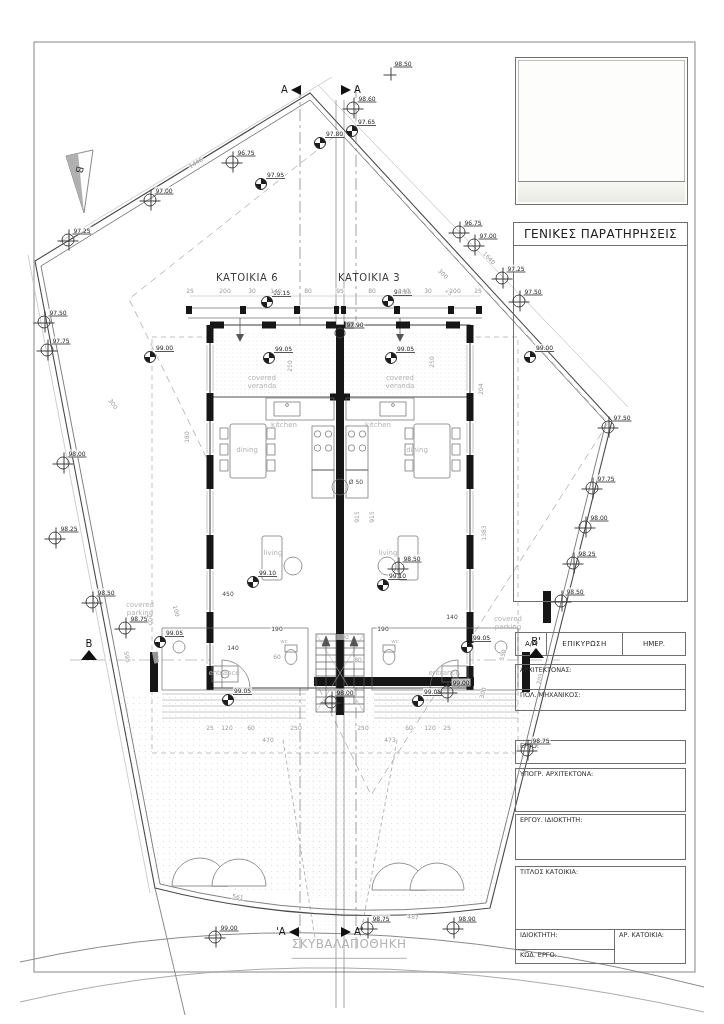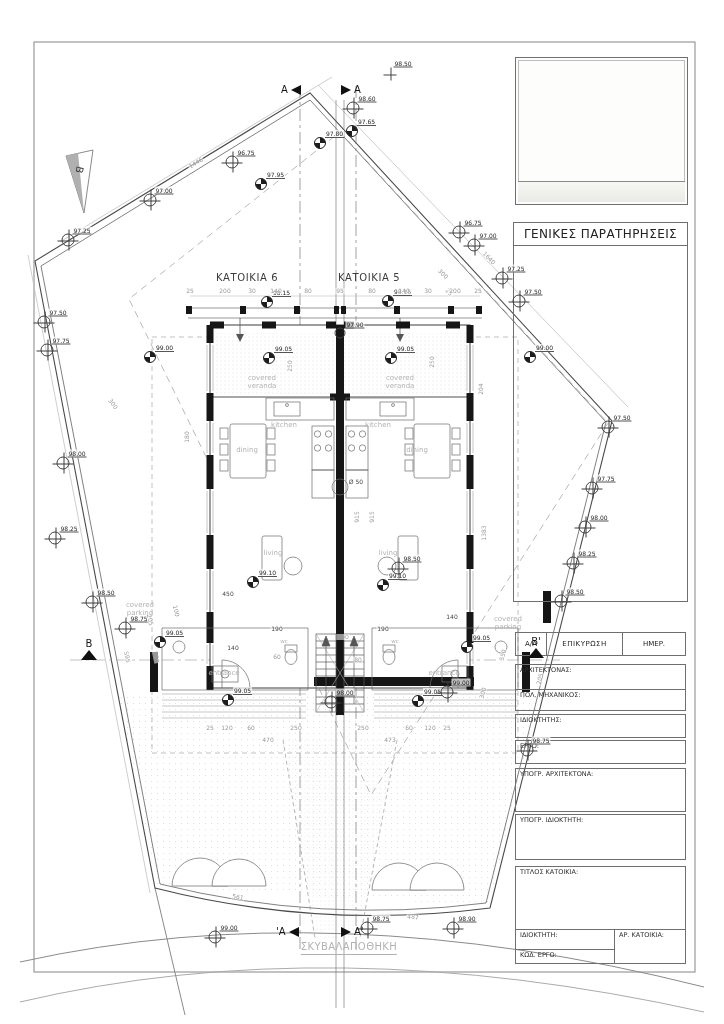--- a/index.html
+++ b/index.html
@@ -23,21 +23,21 @@
           border-bottom:0.5px solid #555;background:rgba(255,255,255,.72);padding:0 1px;line-height:1.2}
   
   .dim{position:absolute;font-size:6px;color:#9b9b9b;white-space:nowrap;line-height:1;
        transform:translate(-50%,-50%) rotate(var(--r,0deg));background:rgba(255,255,255,.55);padding:0 1px}
   .dim.dark{color:#474747}
   
   .room{position:absolute;font-size:7px;color:#b3b3b3;text-align:center;white-space:pre-line;line-height:1.2;
         transform:translate(-50%,-50%) rotate(var(--r,0deg))}
   .room.dark{color:#3c3c3c;font-size:10px;letter-spacing:.6px;white-space:nowrap}
   .room.sm{font-size:5.5px}
-  .room.u{border-bottom:.5px solid #b0b0b0;padding-bottom:1px;font-size:10px;letter-spacing:.4px}
+  .room.u{border-bottom:.5px solid #b0b0b0;padding-bottom:7px;font-size:12px;letter-spacing:.4px}
   
   .sec{position:absolute;z-index:5;display:flex;align-items:center;gap:3px}
   .secletter{font-size:10px;color:#161616}
   .tri-l{width:0;height:0;border-top:5px solid transparent;border-bottom:5px solid transparent;border-right:10px solid #111}
   .tri-r{width:0;height:0;border-top:5px solid transparent;border-bottom:5px solid transparent;border-left:10px solid #111}
   .tri-u{width:0;height:0;border-left:8px solid transparent;border-right:8px solid transparent;border-bottom:10px solid #111}
   
   .tb{position:absolute;border:1px solid #6f6f6f;z-index:3;background:transparent}
   .tb .lbl{font-size:6.5px;color:#2c2c2c;padding:2px 0 0 4px;line-height:1.2}
   #panel-top{background:#fdfdfc}
@@ -427,21 +427,21 @@
       <div class="dim" style="--r: 0deg; left: 251px; top: 728px;">60</div>
       <div class="dim" style="--r: 0deg; left: 296px; top: 728px;">250</div>
       <div class="dim" style="--r: 0deg; left: 363px; top: 728px;">250</div>
       <div class="dim" style="--r: 0deg; left: 409px; top: 728px;">60</div>
       <div class="dim" style="--r: 0deg; left: 430px; top: 728px;">120</div>
       <div class="dim" style="--r: 0deg; left: 447px; top: 728px;">25</div>
       <div class="dim" style="--r: 0deg; left: 268px; top: 740px;">470</div>
       <div class="dim" style="--r: 0deg; left: 390px; top: 740px;">473</div>
       <div class="dim dark" style="--r: 0deg; left: 356px; top: 482px;">Ø 50</div>
       <div class="room dark" style="--r: 0deg; left: 247px; top: 278px;">ΚΑΤΟΙΚΙΑ 6</div>
-      <div class="room dark" style="--r: 0deg; left: 369px; top: 278px;">ΚΑΤΟΙΚΙΑ 5</div>
+      <div class="room dark" style="--r: 0deg; left: 369px; top: 278px;">ΚΑΤΟΙΚΙΑ 3</div>
       <div class="room" style="--r: 0deg; left: 262px; top: 382px;">covered
 veranda</div>
       <div class="room" style="--r: 0deg; left: 400px; top: 382px;">covered
 veranda</div>
       <div class="room" style="--r: 0deg; left: 284px; top: 425px;">kitchen</div>
       <div class="room" style="--r: 0deg; left: 378px; top: 425px;">kitchen</div>
       <div class="room" style="--r: 0deg; left: 247px; top: 450px;">dining</div>
       <div class="room" style="--r: 0deg; left: 417px; top: 450px;">dining</div>
       <div class="room" style="--r: 0deg; left: 273px; top: 553px;">living</div>
       <div class="room" style="--r: 0deg; left: 388px; top: 553px;">living</div>
@@ -495,34 +495,31 @@
     <div class="c c1">A/A</div>
     <div class="c c2">ΕΠΙΚΥΡΩΣΗ</div>
     <div class="c c3">ΗΜΕΡ.</div>
   </div>
 
   <div class="tb split" style="left:515px;top:664px;width:169px;height:45px">
     <div class="lbl">ΑΡΧΙΤΕΚΤΟΝΑΣ:</div>
     <div class="lbl">ΠΟΛ. ΜΗΧΑΝΙΚΟΣ:</div>
   </div>
 
-  <div class="tb" style="left:515px;top:714px;width:169px;height:22px">
-    <div class="lbl">ΙΔΙΟΚΤΗΤΗΣ:</div>
-  </div>
 
   <div class="tb" style="left:515px;top:768px;width:169px;height:42px">
     <div class="lbl">ΥΠΟΓΡ. ΑΡΧΙΤΕΚΤΟΝΑ:</div>
   </div>
 
   <div class="tb" style="left:515px;top:740px;width:169px;height:22px">
     <div class="lbl">ΕΡΓΟ:</div>
   </div>
 
   <div class="tb" style="left:515px;top:814px;width:169px;height:44px">
-    <div class="lbl">ΥΠΟΓΡ. ΙΔΙΟΚΤΗΤΗ:</div>
+    <div class="lbl">ΕΡΓΟΥ. ΙΔΙΟΚΤΗΤΗ:</div>
   </div>
 
   <div id="title-box" class="tb" style="left:515px;top:866px;width:169px;height:96px">
     <div class="ttl">
       <div class="lbl">ΤΙΤΛΟΣ ΚΑΤΟΙΚΙΑ:</div>
     </div>
     <div class="grid">
       <div class="lcol">
         <div class="lbl">ΙΔΙΟΚΤΗΤΗ:</div>
         <div class="lbl">ΚΩΔ. ΕΡΓΟ:</div>

